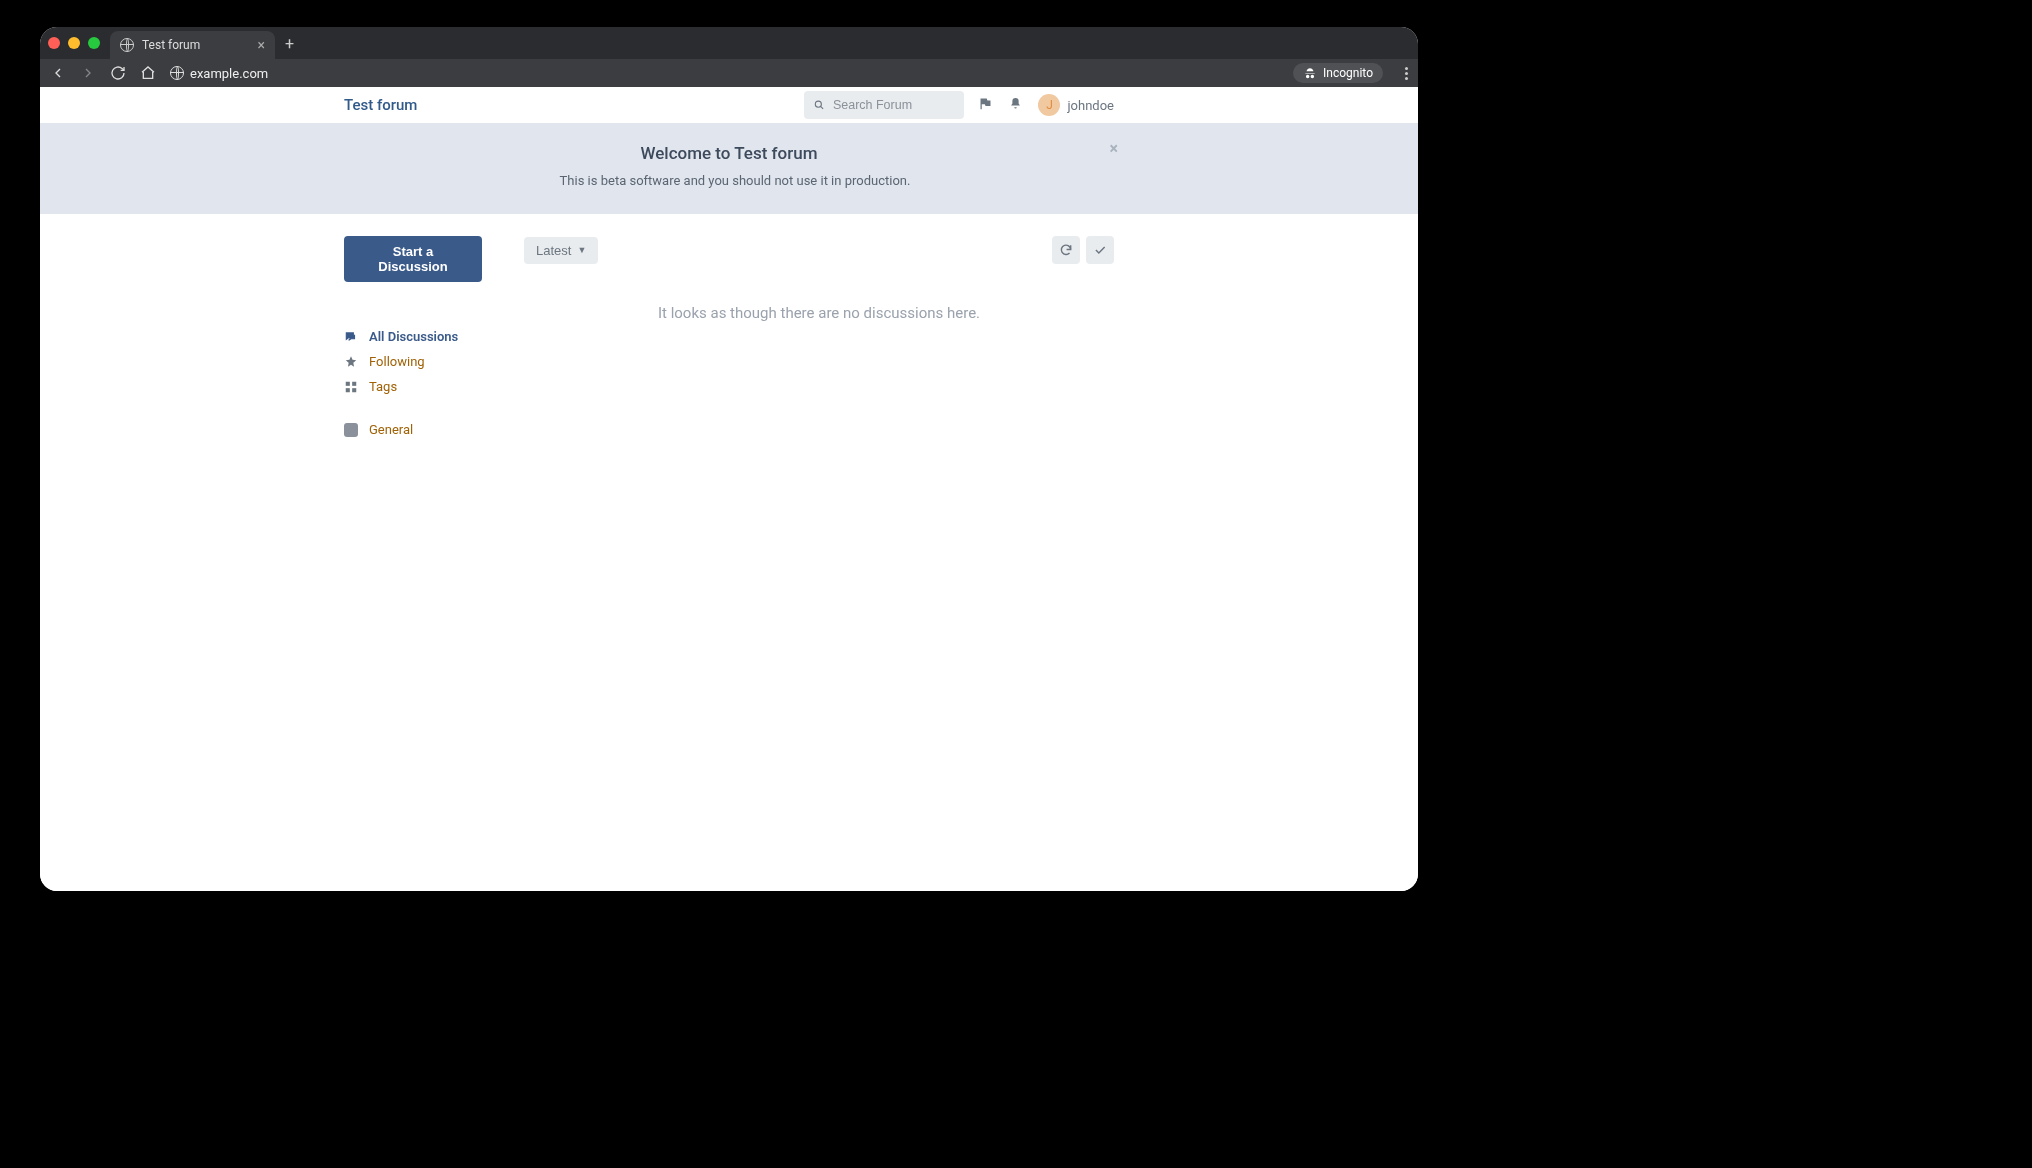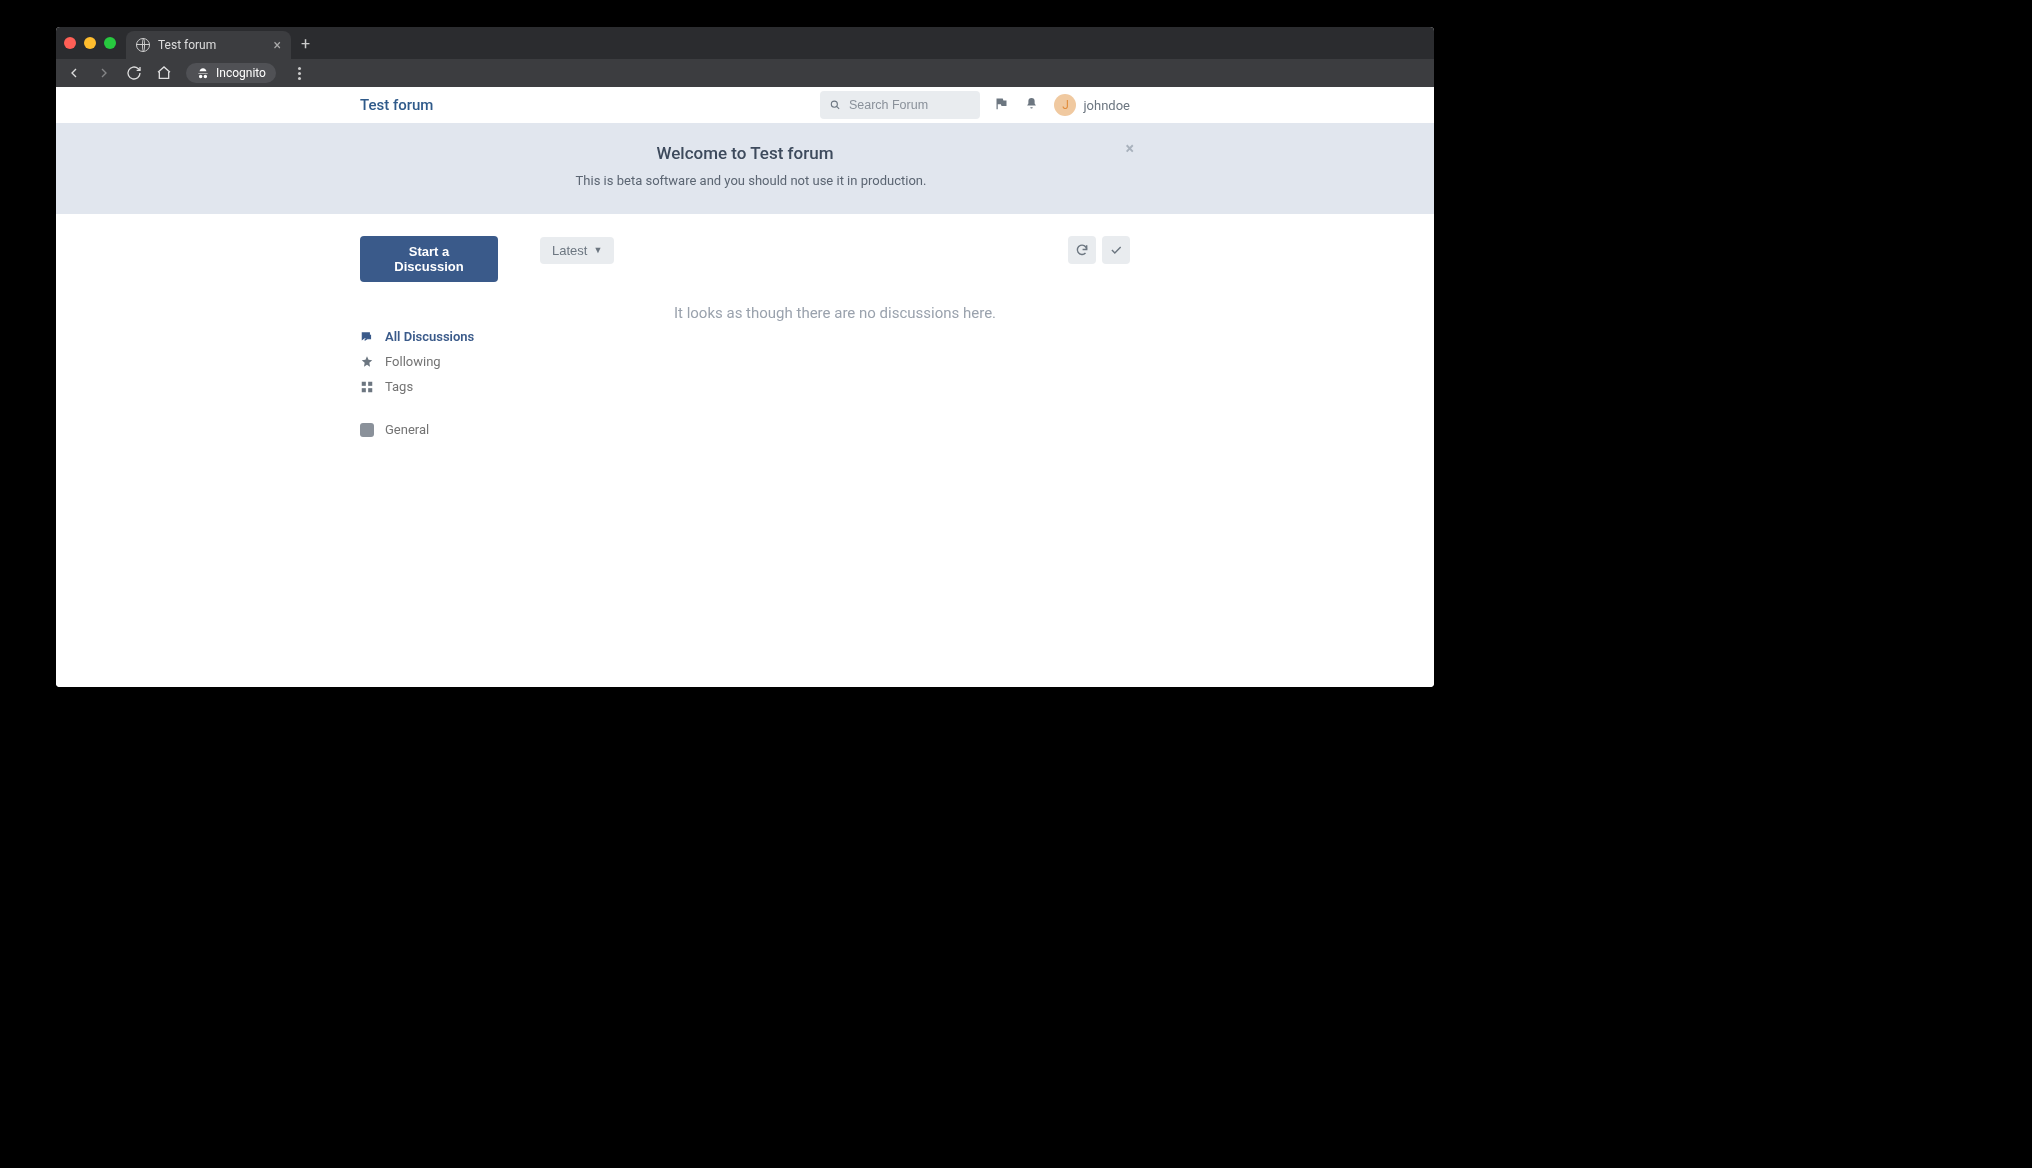--- a/index.html
+++ b/index.html
@@ -1,19 +1,19 @@
 <!DOCTYPE html>
 <html><head>
 <meta charset="utf-8">
 <style>
 * { margin:0; padding:0; box-sizing:border-box; }
 body { font-family:-apple-system,BlinkMacSystemFont,"Segoe UI",Roboto,sans-serif; background:#000; width:2032px; height:1168px; overflow:hidden; }
 
 
-.browser-window { position:absolute; left:56px; top:27px; width:1378px; height:660px; background:#fff; border-radius:4px; overflow:hidden; box-shadow:0 10px 40px rgba(0,0,0,.5); }
+.browser-window { position:absolute; left:40px; top:27px; width:1378px; height:864px; background:#fff; border-radius:17px; overflow:hidden; box-shadow:0 10px 40px rgba(0,0,0,.5); }
 .tab-strip { height:32px; background:#2b2c2f; display:flex; align-items:center; padding-left:8px; }
 .traffic-lights { display:flex; gap:8px; margin-right:10px; }
 .dot { width:12px; height:12px; border-radius:50%; }
 .dot.r { background:#ff5f56; }
 .dot.y { background:#ffbd2e; }
 .dot.g { background:#27c93f; }
 .tab { display:flex; align-items:center; gap:8px; background:#3c3d40; height:28px; padding:0 10px; border-radius:8px 8px 0 0; min-width:165px; margin-top:4px; color:#ddd; font-size:12px; }
 .tab .globe { width:14px; height:14px; border:1.5px solid #ccc; border-radius:50%; position:relative; }
 .tab .globe::before { content:""; position:absolute; left:5px; top:-1.5px; width:3px; height:14px; border:1.5px solid #ccc; border-radius:50%; box-sizing:border-box;}
 .tab .globe::after { content:""; position:absolute; left:-1.5px; top:5px; width:14px; height:0; border-top:1.5px solid #ccc;}
@@ -59,21 +59,21 @@
 .hero-close { position:absolute; right:300px; top:16px; color:#a9b2bd; font-size:16px; font-weight:bold; cursor:pointer; }
 
 
 .main { width:770px; margin:22px auto 0; display:flex; gap:30px; }
 .sidebar { width:150px; }
 .content { flex:1; }
 
 .start-btn { background:#3a5a8a; color:#fff; border:none; border-radius:4px; padding:8px 16px; font-size:13px; font-weight:600; width:138px; cursor:pointer; }
 
 .side-nav { margin-top:22px; }
-.side-item { display:flex; align-items:center; gap:11px; padding:5px 0; font-size:13px; color:#737373; cursor:pointer;}
+.side-item { display:flex; align-items:center; gap:11px; padding:5px 0; font-size:13px; color:#a16207; cursor:pointer;}
 .side-item.active { color:#3a5a8a; font-weight:600;margin-top:42px; }
 .side-item svg { width:14px; height:14px; }
 .side-item.active svg { stroke:#3a5a8a; fill:#3a5a8a;}
 .side-sep { height:18px; }
 .tag-square { width:14px; height:14px; background:#8a919a; border-radius:3px; }
 
 .sort-row { display:flex; align-items:center; gap:10px; }
 .sort-btn { background:#e9ecef; border:none; border-radius:4px; padding:6px 12px; font-size:13px; color:#6c7680; cursor:pointer; display:flex; align-items:center; gap:6px;}
 .sort-btn .crt { font-size:9px; }
 .act-btns { margin-left:auto; display:flex; gap:6px;}
@@ -116,20 +116,24 @@
           <path d="M21 12a9 9 0 1 1-3-6.7L21 8"></path>
           <path d="M21 3v5h-5"></path>
         </svg>
       </div>
     <div class="nav-ico">
         <svg viewBox="0 0 24 24">
           <path d="M3 11l9-8 9 8"></path>
           <path d="M5 10v10h14V10"></path>
         </svg>
       </div>
+    <div class="addr-url">
+      <span class="globe2"></span>
+      <span>example.com</span>
+    </div>
     <div class="incog-badge">
       <svg class="i-ico" viewBox="0 0 24 24">
           <path d="M12 4c-3 0-5 2-6 5h12c-1-3-3-5-6-5zM4 12h16v1H4zM8 15a3 3 0 1 0 0 6 3 3 0 0 0 0-6zm8 0a3 3 0 1 0 0 6 3 3 0 0 0 0-6zm-5 3h2"></path>
         </svg>
       <span>Incognito</span>
     </div>
     <div class="more-dots">
         <span></span>
         <span></span>
         <span></span>

